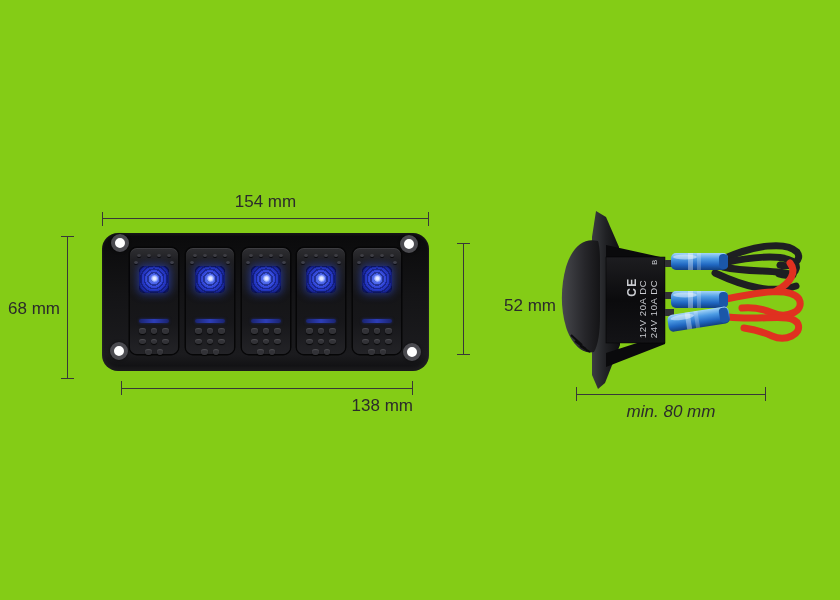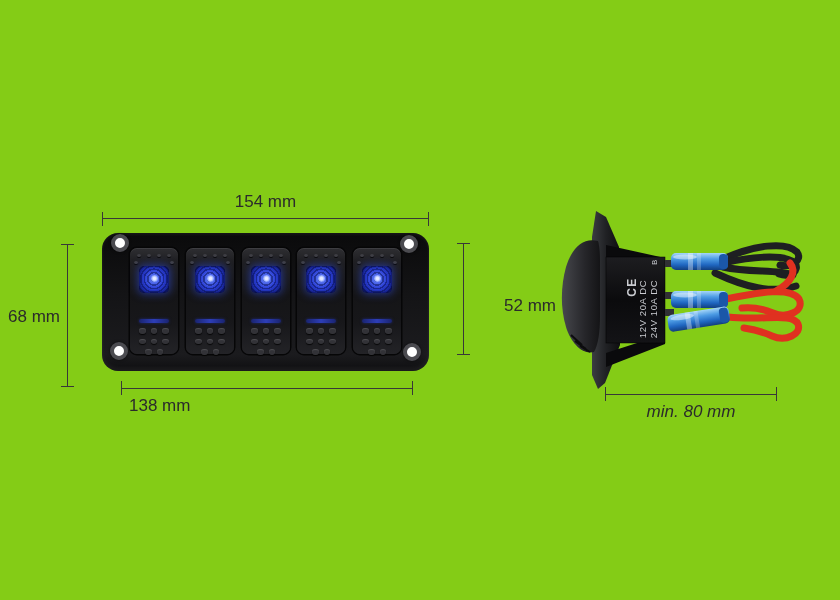--- a/index.html
+++ b/index.html
@@ -15,42 +15,42 @@
   .dim-label{position:absolute;font-size:17px;line-height:19px;color:#2b2b2b;white-space:nowrap;}
 
   
   #dim-top{left:102px;top:212px;width:327px;height:14px;}
   #dim-top .line-h{top:6px;}
   #dim-top .tick-v{top:0;}
   #dim-top .t-l{left:0;} #dim-top .t-r{right:0;}
   #dim-top .dim-label{left:0;width:100%;top:-20px;text-align:center;}
 
   
-  #dim-left{left:61px;top:244px;width:13px;height:143px;}
+  #dim-left{left:61px;top:236px;width:13px;height:143px;}
   #dim-left .line-v{left:6px;}
   #dim-left .tick-h{left:0;}
   #dim-left .t-t{top:0;} #dim-left .t-b{bottom:0;}
   #dim-left .dim-label{left:-53px;width:46px;top:63px;text-align:right;}
 
   
   #dim-right{left:457px;top:243px;width:13px;height:112px;}
   #dim-right .line-v{left:6px;}
   #dim-right .tick-h{left:0;}
   #dim-right .t-t{top:0;} #dim-right .t-b{bottom:0;}
   #dim-right .dim-label{left:15px;top:53px;margin-left:32px;}
 
   
   #dim-bottom{left:121px;top:381px;width:292px;height:14px;}
   #dim-bottom .line-h{top:7px;}
   #dim-bottom .tick-v{top:0;}
   #dim-bottom .t-l{left:0;} #dim-bottom .t-r{right:0;}
-  #dim-bottom .dim-label{left:8px;width:100%;top:15px;text-align:left;}
-
-  
-  #dim-side{left:605px;top:387px;width:172px;height:14px;font-style:italic;}
+  #dim-bottom .dim-label{left:0;width:100%;top:15px;text-align:right;}
+
+  
+  #dim-side{left:576px;top:387px;width:190px;height:14px;font-style:italic;}
   #dim-side .line-h{top:7px;}
   #dim-side .tick-v{top:0;}
   #dim-side .t-l{left:0;} #dim-side .t-r{right:0;}
   #dim-side .dim-label{left:0;width:100%;top:15px;text-align:center;}
 
   
   #panel{position:absolute;left:102px;top:233px;width:327px;height:138px;border-radius:16px;
          background:linear-gradient(180deg,#0a0a0b 0%,#141416 45%,#1b1b1e 88%,#0e0e10 100%);
          box-shadow:inset 0 2px 3px rgba(255,255,255,.05), inset 0 -3px 4px rgba(255,255,255,.06);}
   .hole{position:absolute;width:10px;height:10px;background:#ffffff;

